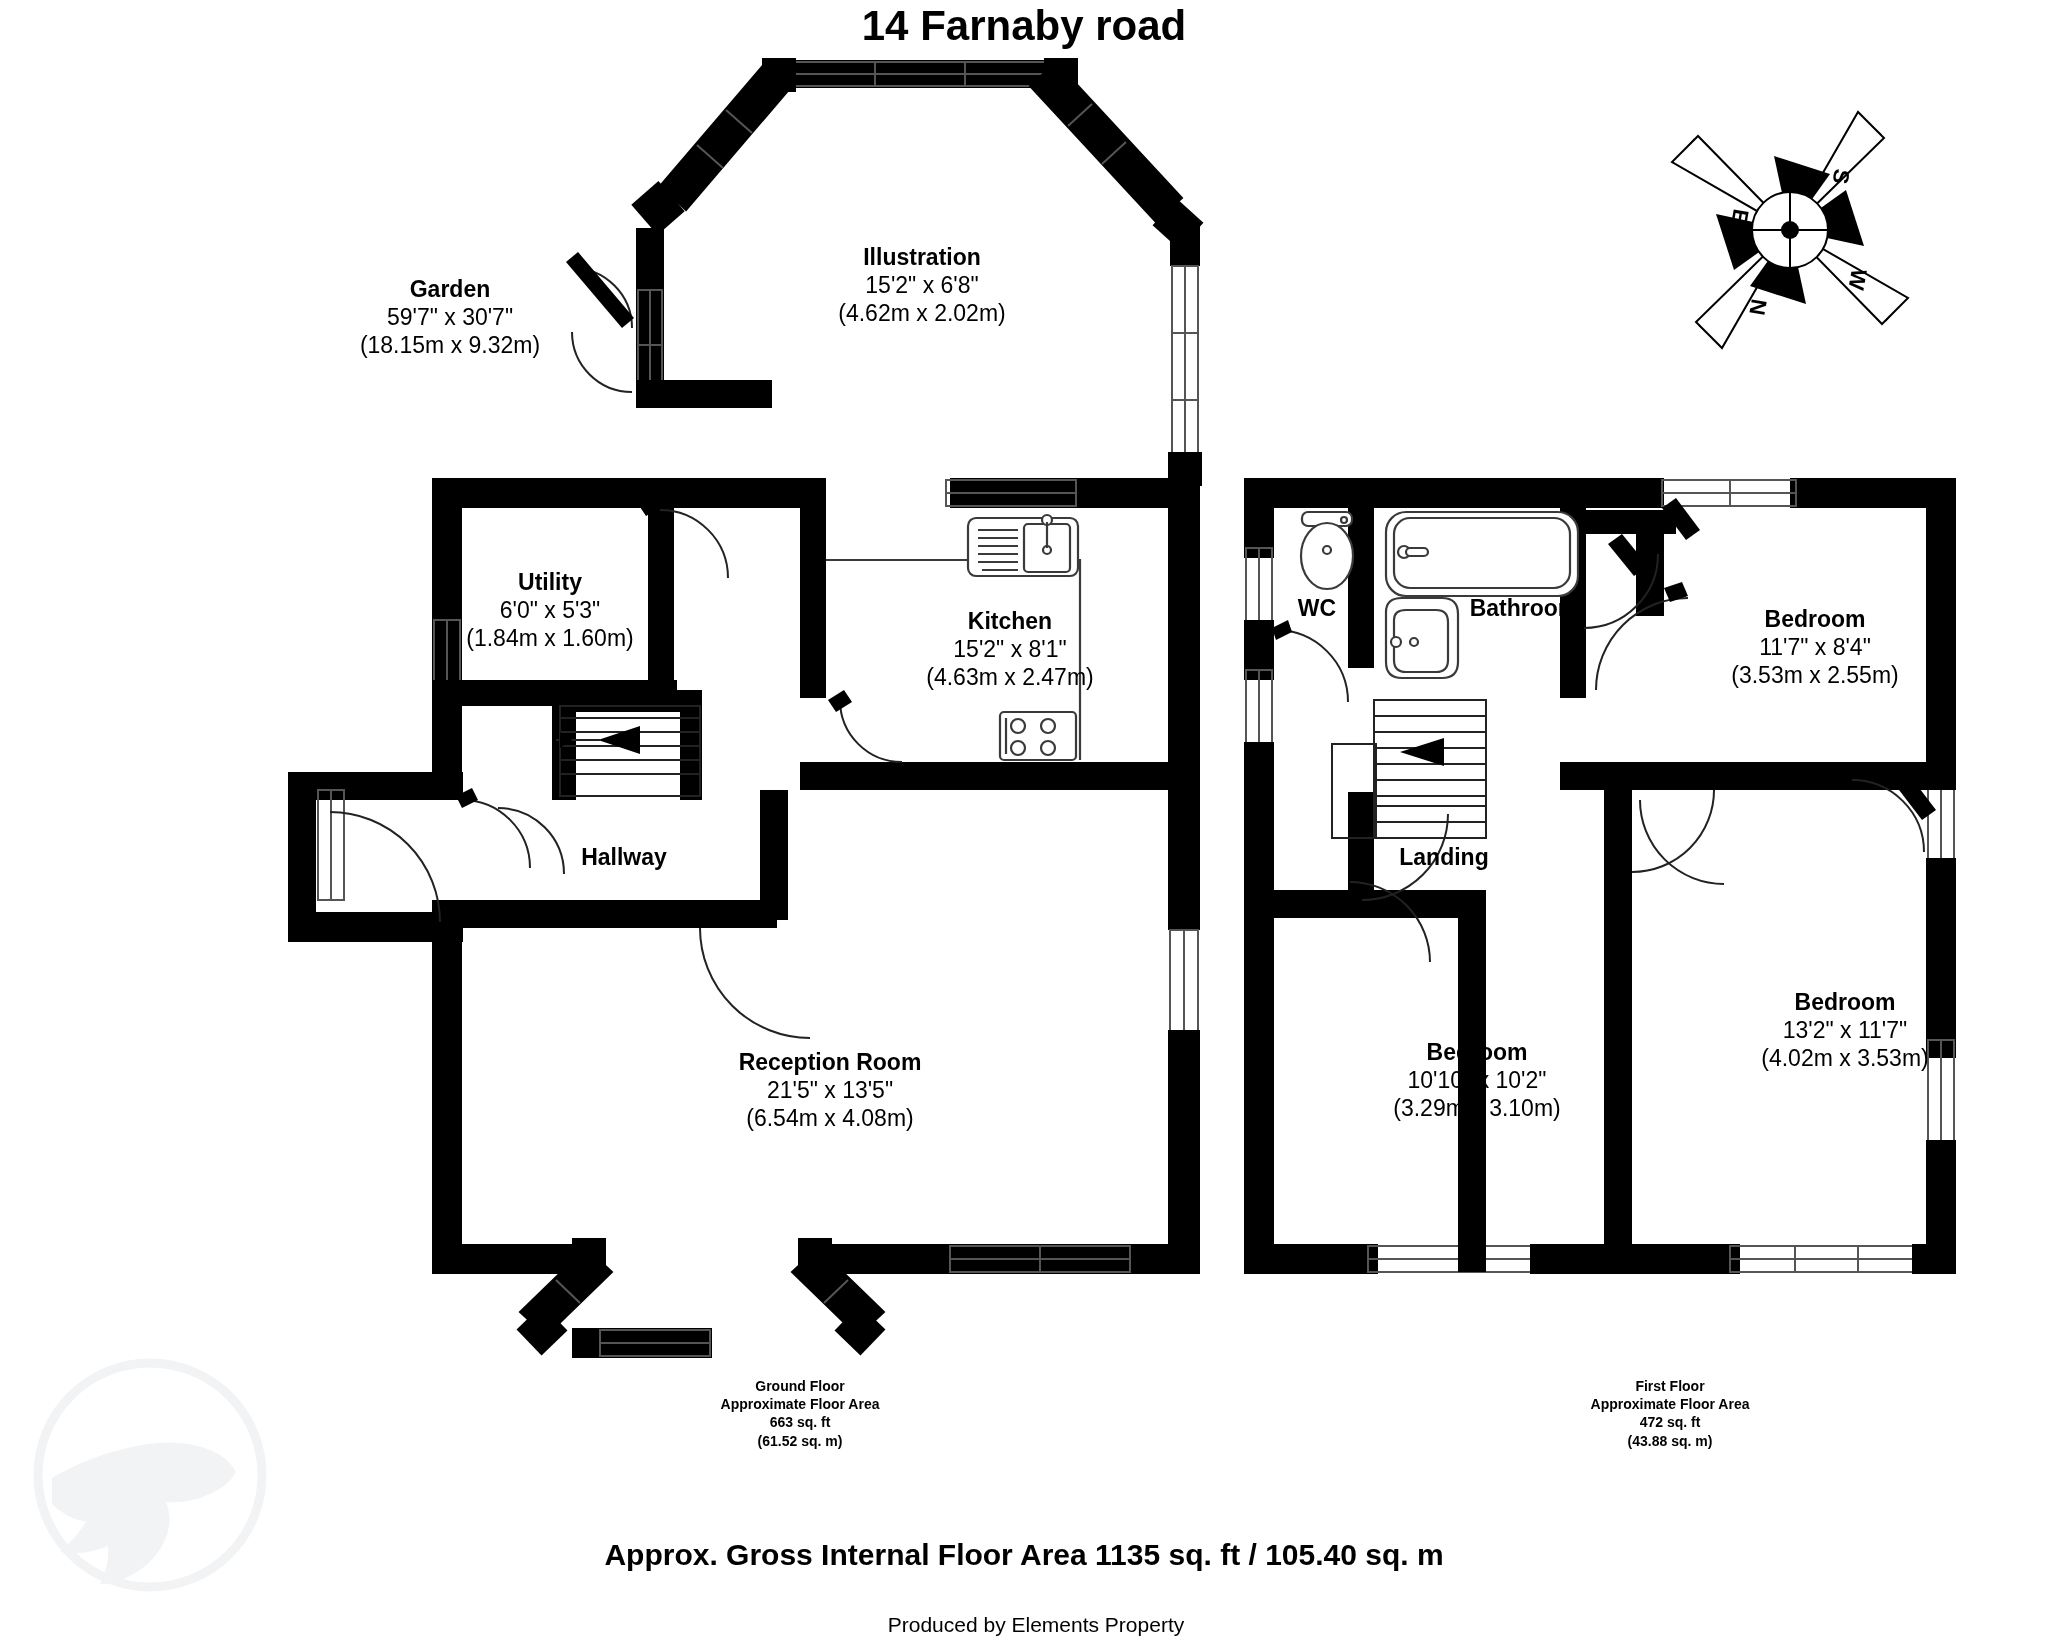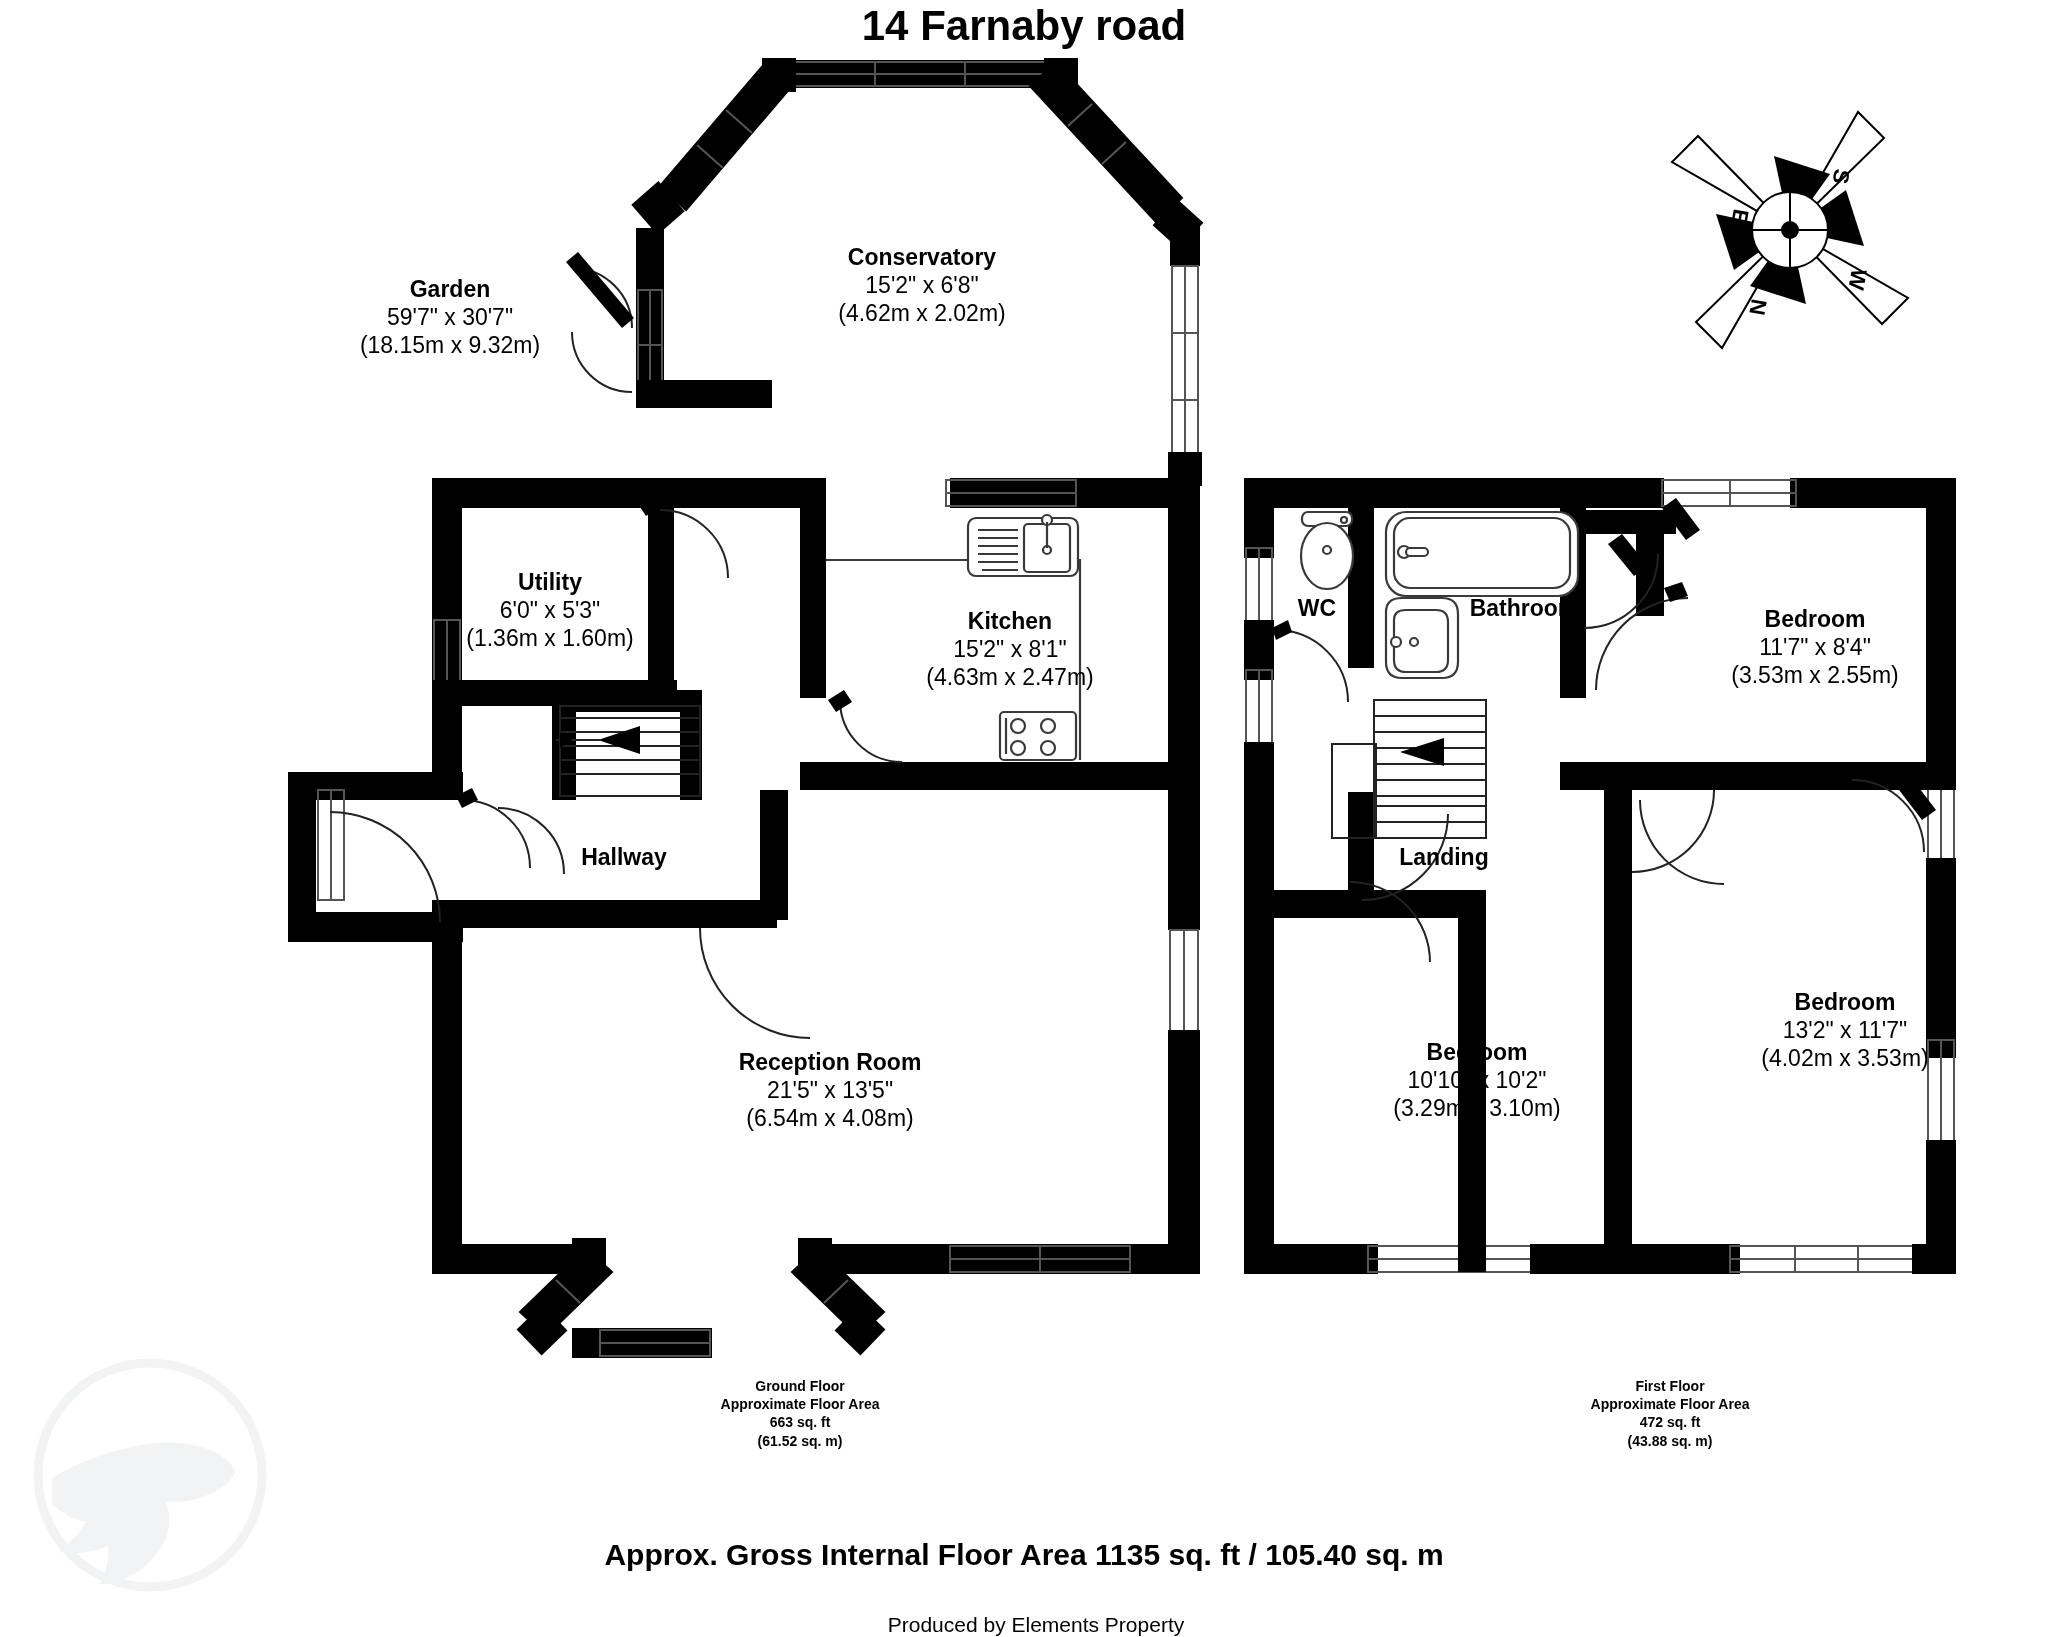--- a/index.html
+++ b/index.html
@@ -446,35 +446,35 @@
       <text class="compass-txt" x="-38" y="68" transform="rotate(100 -38 68)">N</text>
     </g>
 
     <g>
       <circle cx="150" cy="1475" r="112" fill="none" stroke="#f2f3f4" stroke-width="9"></circle>
       <path class="logo-mark" d="M52,1478 q44,-26 96,-34 q36,-5 62,6 q18,7 26,22 q-8,14 -26,22 q-22,10 -44,8 q8,20 -2,40 q-12,24 -38,36 q-12,6 -26,6 q10,-20 8,-38 q-24,10 -48,6 q16,-14 26,-30 q-20,-4 -34,-18 Z"></path>
     </g>
   </svg>
 
   <div class="room-label" style="left:712px; top:243px; width:420px;">
-    <span class="rl-name">Conservatory</span>
+    <span class="rl-name">Illustration</span>
     <span class="rl-imp">15'2" x 6'8"</span>
     <span class="rl-met">(4.62m x 2.02m)</span>
   </div>
 
   <div class="room-label" style="left:250px; top:275px; width:400px;">
     <span class="rl-name">Garden</span>
     <span class="rl-imp">59'7" x 30'7"</span>
     <span class="rl-met">(18.15m x 9.32m)</span>
   </div>
 
   <div class="room-label" style="left:400px; top:568px; width:300px;">
     <span class="rl-name">Utility</span>
     <span class="rl-imp">6'0" x 5'3"</span>
-    <span class="rl-met">(1.36m x 1.60m)</span>
+    <span class="rl-met">(1.84m x 1.60m)</span>
   </div>
 
   <div class="room-label" style="left:860px; top:607px; width:300px;">
     <span class="rl-name">Kitchen</span>
     <span class="rl-imp">15'2" x 8'1"</span>
     <span class="rl-met">(4.63m x 2.47m)</span>
   </div>
 
   <div class="room-label name-only" style="left:460px; top:843px; width:300px;">
     <span class="rl-name">Hallway</span>

